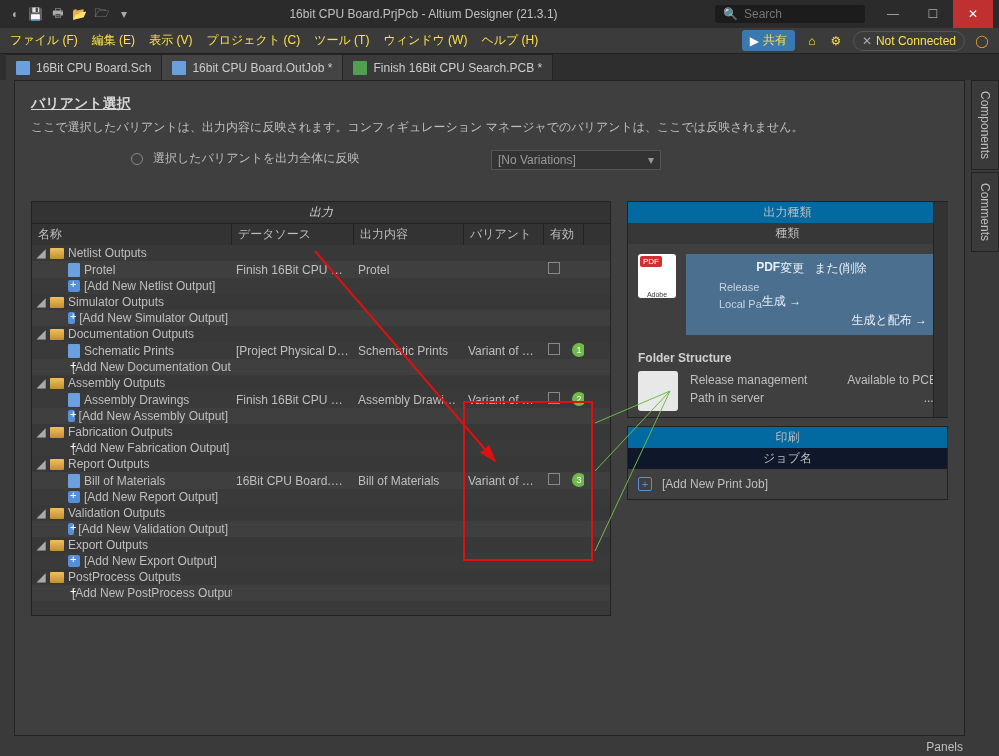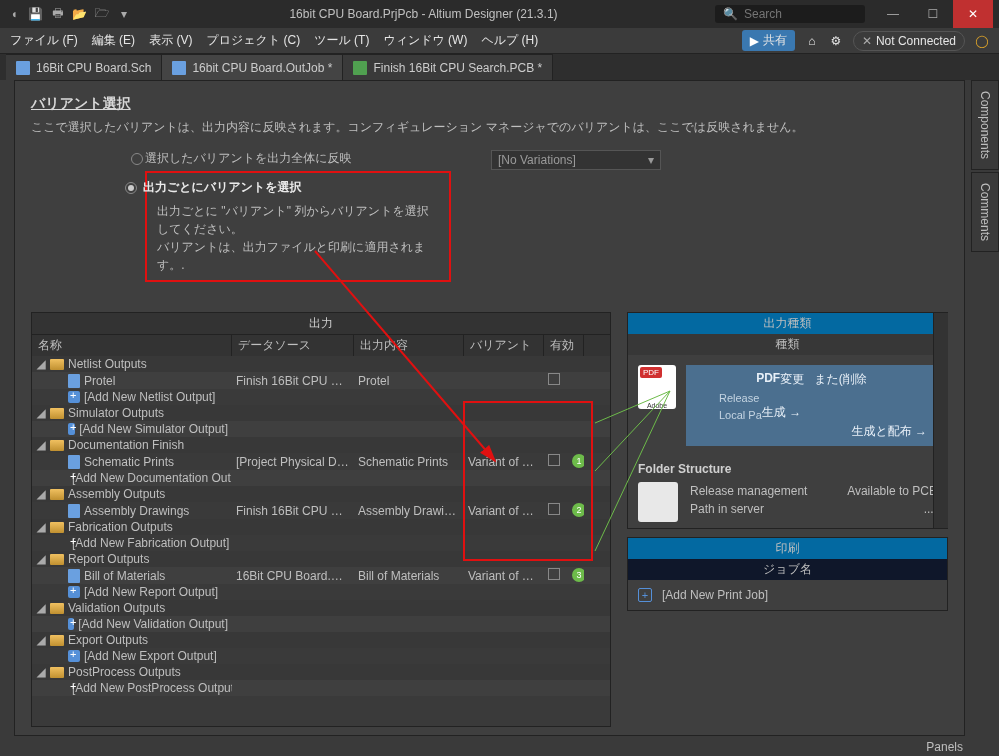--- a/index.html
+++ b/index.html
@@ -7,45 +7,45 @@
 .titlebar { height:28px; background:#2b2b2b; display:flex; align-items:center; padding:0 6px; }
 .tb-icons { display:flex; gap:6px; align-items:center; }
 .tb-icon { width:16px; height:16px; display:flex; align-items:center; justify-content:center; color:#aaa; }
 .tb-title { flex:1; text-align:center; color:#c0c0c0; }
 .tb-search { display:flex; align-items:center; gap:6px; background:#1c1c1c; padding:2px 8px; border-radius:3px; margin-right:8px; width:150px; }
 .tb-search input { background:transparent; border:none; color:#aaa; outline:none; width:100%; }
 .tb-win { display:flex; }
 .tb-win div { width:40px; height:28px; display:flex; align-items:center; justify-content:center; color:#aaa; }
 .tb-win .close { background:#c03030; color:#fff; }
 .menubar { height:26px; background:#3b3b3b; display:flex; align-items:center; padding:0 10px; border-bottom:1px solid #222; gap:14px; }
-.menubar span { color:#e5e5e5; }
+.menubar span { color:#fde047; }
 .menubar .right { margin-left:auto; display:flex; align-items:center; gap:10px; }
 .share-btn { background:#3a78b0; color:#fff; padding:2px 8px; border-radius:3px; display:flex; align-items:center; gap:4px; }
 .nc-badge { display:flex; align-items:center; gap:4px; color:#aaa; border:1px solid #555; border-radius:10px; padding:2px 8px; }
 .tabstrip { height:26px; background:#2e2e2e; display:flex; align-items:stretch; padding-left:6px; }
 .tab { display:flex; align-items:center; gap:6px; padding:0 10px; color:#ccc; background:#3a3a3a; border-right:1px solid #222; border-top:1px solid #222;}
 .tab.active { background:#444; }
 .tab .ficon { width:14px; height:14px; }
 .content { position:absolute; top:80px; left:14px; right:34px; bottom:20px; background:#3f3f3f; border:1px solid #222; padding:14px 16px; }
 .sidetabs { position:absolute; right:0; top:80px; width:28px; display:flex; flex-direction:column; }
 .sidetab { writing-mode:vertical-rl; padding:10px 6px; background:#3a3a3a; border:1px solid #222; color:#bfbfbf; margin-bottom:2px; }
 h2.sect { color:#d8d8d8; font-size:14px; font-weight:bold; margin-bottom:6px;text-decoration:underline; }
 .desc { color:#bfbfbf; margin-bottom:14px; }
 .optrow { display:flex; align-items:flex-start; gap:40px; }
 .opts { width:420px; }
-.optline { display:flex; align-items:center; gap:2px; margin-left:100px; margin-bottom:4px; }
+.optline { display:flex; align-items:center; gap:10px; margin-left:100px; margin-bottom:4px; }
 .radio { width:12px; height:12px; border-radius:50%; border:1px solid #888; display:inline-flex; align-items:center; justify-content:center; }
 .radio.sel::after { content:""; width:6px; height:6px; background:#ccc; border-radius:50%; }
 .redbox { border:2px solid #e01010; padding:6px 10px; margin-left:114px; }
 .redbox .opt-title { display:flex; align-items:center; gap:6px; font-weight:bold; color:#eaeaea; margin-bottom:6px; margin-left:-32px;}
 .redbox .hint { color:#bfbfbf; line-height:1.5; }
 .variant-dd { width:170px; height:20px; background:#333; border:1px solid #555; display:flex; align-items:center; padding:0 6px; color:#9a9a9a; justify-content:space-between; }
 .lower { display:flex; gap:16px; margin-top:30px; }
 .grid-wrap { width:580px; border:1px solid #222; }
-.grid-title { text-align:center; background:#333; border-bottom:1px solid #222; padding:2px 0; color:#d0d0d0; }
+.grid-title { text-align:center; background:#333; border-bottom:1px solid #222; padding:2px 0; color:#d0d0d0;font-style:italic; }
 .grid-head { display:grid; grid-template-columns:200px 122px 110px 80px 40px; background:#333; color:#bfbfbf; }
 .grid-head div { padding:2px 6px; border-right:1px solid #222; }
 .grid-body { background:#3a3a3a; height:370px; overflow:hidden; position:relative; }
 .cat-row { display:flex; align-items:center; gap:4px; padding:1px 4px; background:#383838; }
 .cat-row .tw { width:10px; text-align:center; color:#aaa; }
 .item-row { display:grid; grid-template-columns:200px 122px 110px 80px 40px; align-items:center; background:#3f3f3f; }
 .item-row.alt { background:#3a3a3a; }
 .item-row div { padding:1px 4px; white-space:nowrap; overflow:hidden; text-overflow:ellipsis;}
 .name-cell { display:flex; align-items:center; gap:4px; padding-left:36px !important; }
 .folder-ic { width:14px; height:11px; background:linear-gradient(#f0c060,#c09030); border-radius:1px; display:inline-block; }
@@ -141,28 +141,20 @@
 <div class="content">
   <h2 class="sect">バリアント選択</h2>
   <div class="desc">ここで選択したバリアントは、出力内容に反映されます。コンフィギュレーション マネージャでのバリアントは、ここでは反映されません。</div>
 
   <div class="optrow">
     <div class="opts">
       <div class="optline">
         <span class="radio"></span>
         <span>選択したバリアントを出力全体に反映</span>
       </div>
-      <div class="redbox">
-        <div class="opt-title">
-          <span class="radio sel"></span>
-          <span>出力ごとにバリアントを選択</span>
-        </div>
-        <div class="hint" style="white-space:pre-line">出力ごとに "バリアント" 列からバリアントを選択してください。
-バリアントは、出力ファイルと印刷に適用されます。.</div>
-      </div>
     </div>
     <div>
       <div class="variant-dd">
         <span>[No Variations]</span>
         <span>▾</span>
       </div>
     </div>
   </div>
 
   <div class="lower">
@@ -212,21 +204,21 @@
               <span>[Add New Simulator Output]</span>
             </div>
             <div></div>
             <div></div>
             <div></div>
             <div></div>
           </div>
           <div class="cat-row">
             <span class="tw">◢</span>
             <span class="folder-ic"></span>
-            <span>Documentation Finish</span>
+            <span>Documentation Outputs</span>
           </div>
           <div class="item-row alt">
             <div class="name-cell">
               <span class="doc-ic"></span>
               <span>Schematic Prints</span>
             </div>
             <div>[Project Physical Docum</div>
             <div>Schematic Prints</div>
             <div>Variant of 16b</div>
             <div style="position:relative"><span class="enable-box"></span><span class="badge" style="right:-2px;top:1px;">1</span></div>
@@ -248,20 +240,30 @@
           </div>
           <div class="item-row alt">
             <div class="name-cell">
               <span class="doc-ic"></span>
               <span>Assembly Drawings</span>
             </div>
             <div>Finish 16Bit CPU Board.P</div>
             <div>Assembly Drawings</div>
             <div>Variant of 16b</div>
             <div style="position:relative"><span class="enable-box"></span><span class="badge" style="right:-2px;top:1px;">2</span></div>
+          </div>
+          <div class="item-row">
+            <div class="name-cell">
+              <span class="plus-ic"></span>
+              <span>[Add New Assembly Output]</span>
+            </div>
+            <div></div>
+            <div></div>
+            <div></div>
+            <div></div>
           </div>
           <div class="cat-row">
             <span class="tw">◢</span>
             <span class="folder-ic"></span>
             <span>Fabrication Outputs</span>
           </div>
           <div class="item-row alt">
             <div class="name-cell">
               <span class="plus-ic"></span>
               <span>[Add New Fabrication Output]</span>

